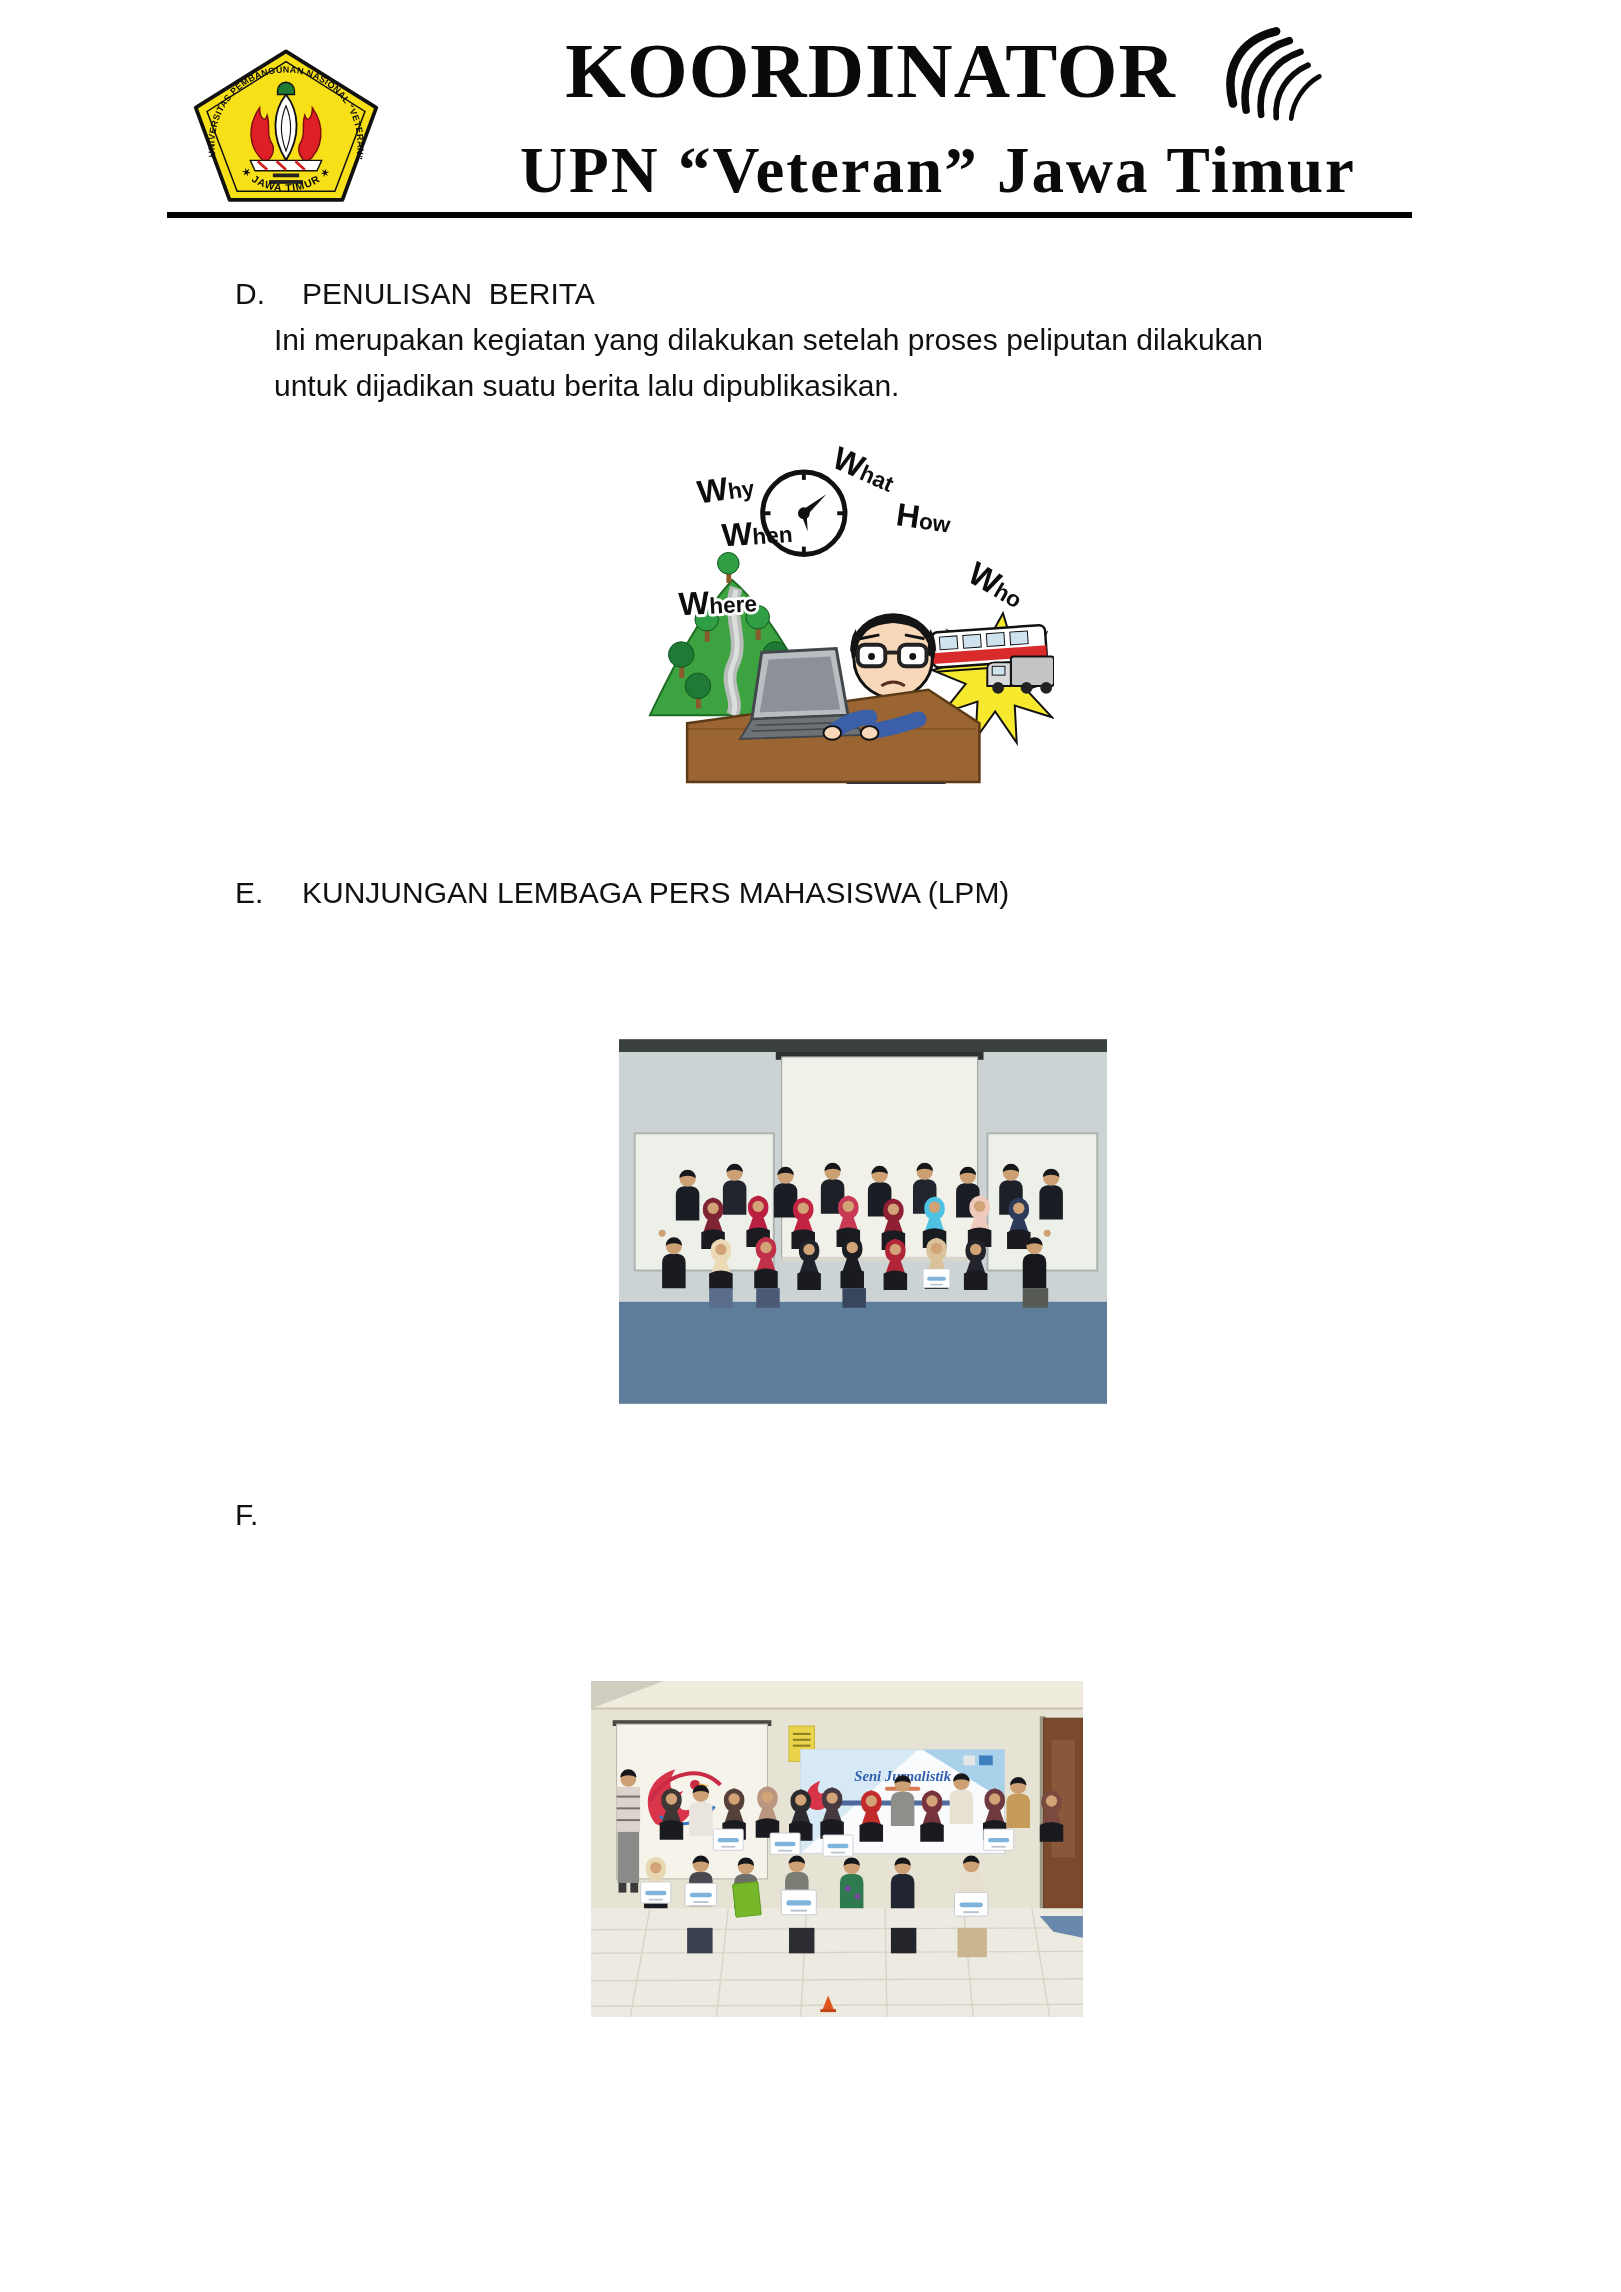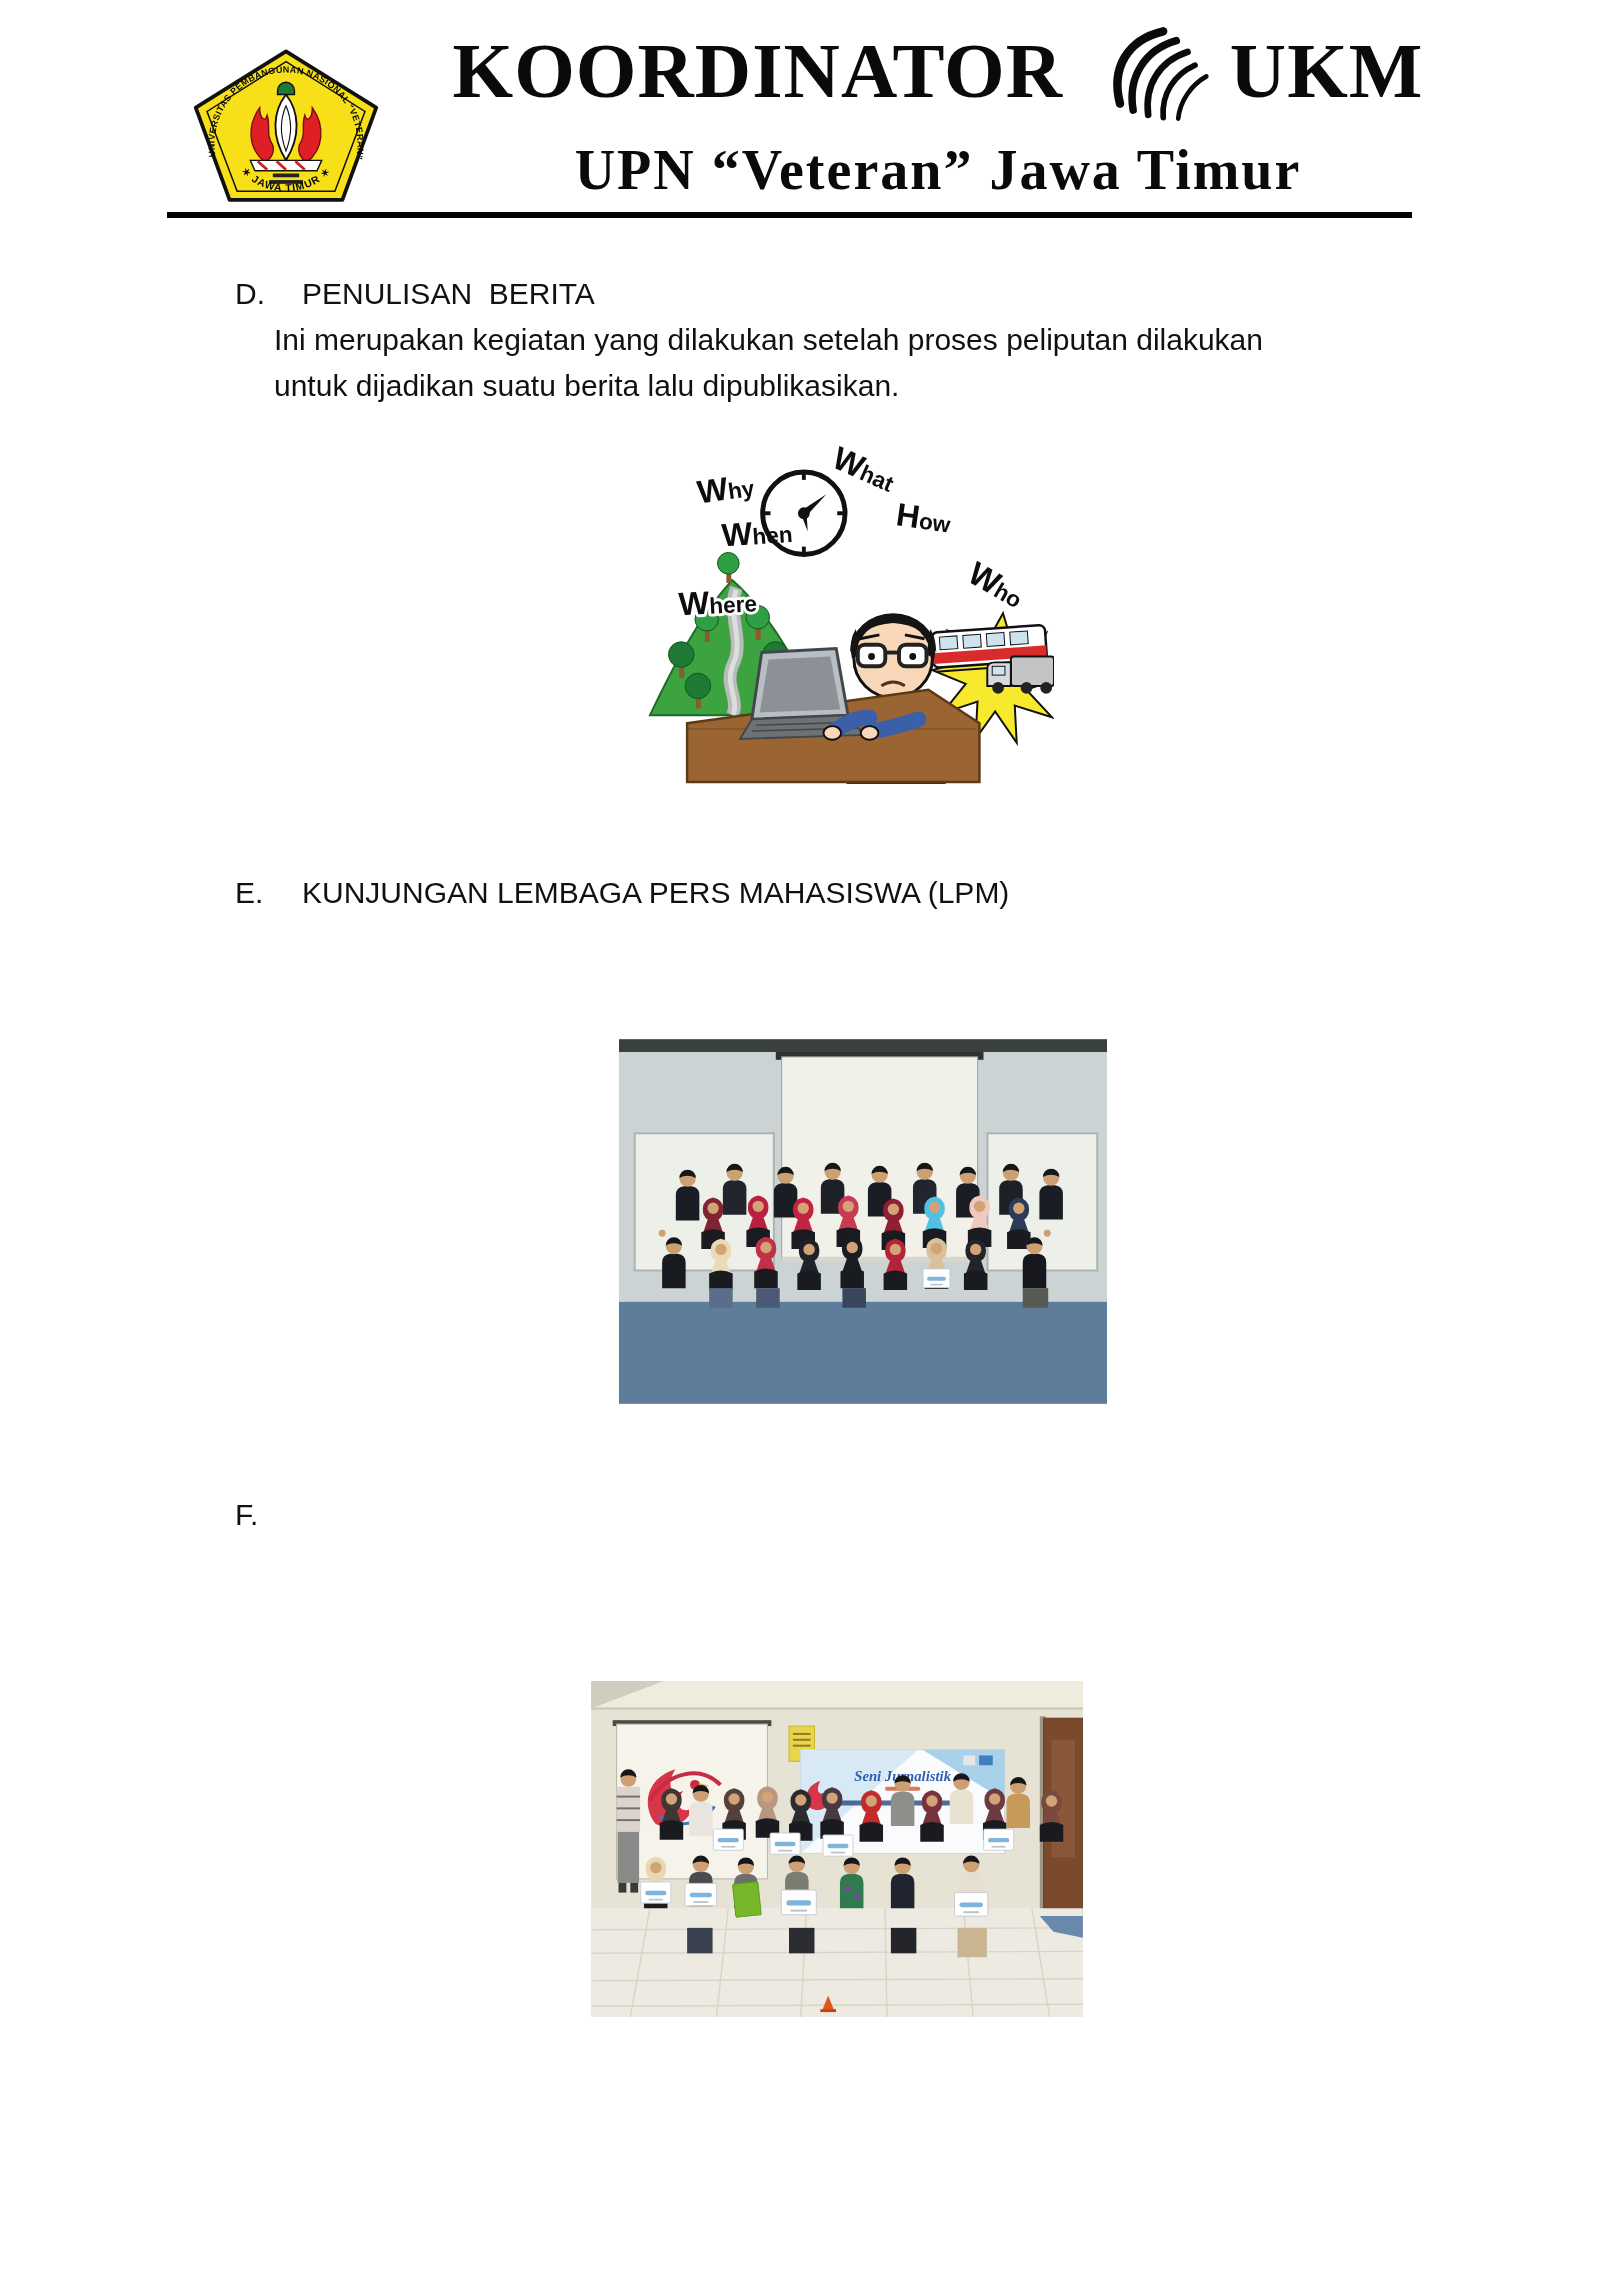--- a/index.html
+++ b/index.html
@@ -7,21 +7,21 @@
         font-family:"Liberation Sans",sans-serif;color:#111;overflow:hidden;}
 
   
   .logo-wrap{position:absolute;left:192px;top:47px;width:188px;height:159px;}
   .titles{position:absolute;left:314px;right:59px;top:21.6px;text-align:center;
           font-family:"Liberation Serif",serif;font-weight:bold;color:#0a0a0a;}
   .title-line1{display:flex;justify-content:center;align-items:flex-start;height:104px;
                font-size:78px;letter-spacing:1px;line-height:98px;gap:32px;}
   .feather{width:122px;height:100px;margin:2px -29px 0 9.8px;position:relative;z-index:0;}
   .t1a,.t1b{position:relative;z-index:1;}
-  .title-line2{font-size:56px;letter-spacing:2px;line-height:84px;margin-top:2px;}
+  .title-line2{font-size:65px;letter-spacing:2px;line-height:84px;margin-top:2px;}
   .header-rule{position:absolute;left:167px;top:212px;width:1245px;height:5.9px;background:#000;}
 
   
   .section{position:absolute;left:235px;width:1215px;font-size:30px;line-height:46px;}
   .sec-head{display:flex;}
   .sec-label{width:67px;flex:0 0 67px;}
   .sec-title{white-space:pre-wrap;}
   .sec-body{margin-left:39px;white-space:pre-line;}
   #sec-d{top:271px;}
   #sec-e{top:870px;}
@@ -78,21 +78,20 @@
         <span class="t1a">KOORDINATOR</span>
         <svg class="feather" viewBox="0 0 130 105">
           <g fill="none" stroke="#0a0a0a" stroke-linecap="round">
             <path d="M16,84 C6,46 24,16 62,7" stroke-width="9"></path>
             <path d="M30,91 C24,56 42,27 76,17" stroke-width="8"></path>
             <path d="M46,96 C42,64 58,39 88,29" stroke-width="7"></path>
             <path d="M62,99 C60,73 74,53 96,43" stroke-width="6"></path>
             <path d="M78,100 C80,81 92,64 108,55" stroke-width="5"></path>
           </g>
         </svg>
-        <span class="t1b">UKM</span>
       </div>
       <div class="title-line2">UPN “Veteran” Jawa Timur</div>
     </div>
 
     <div class="header-rule"></div>
   </div>
 
   <div class="section" id="sec-d">
     <div class="sec-head">
       <span class="sec-label">D.</span>

